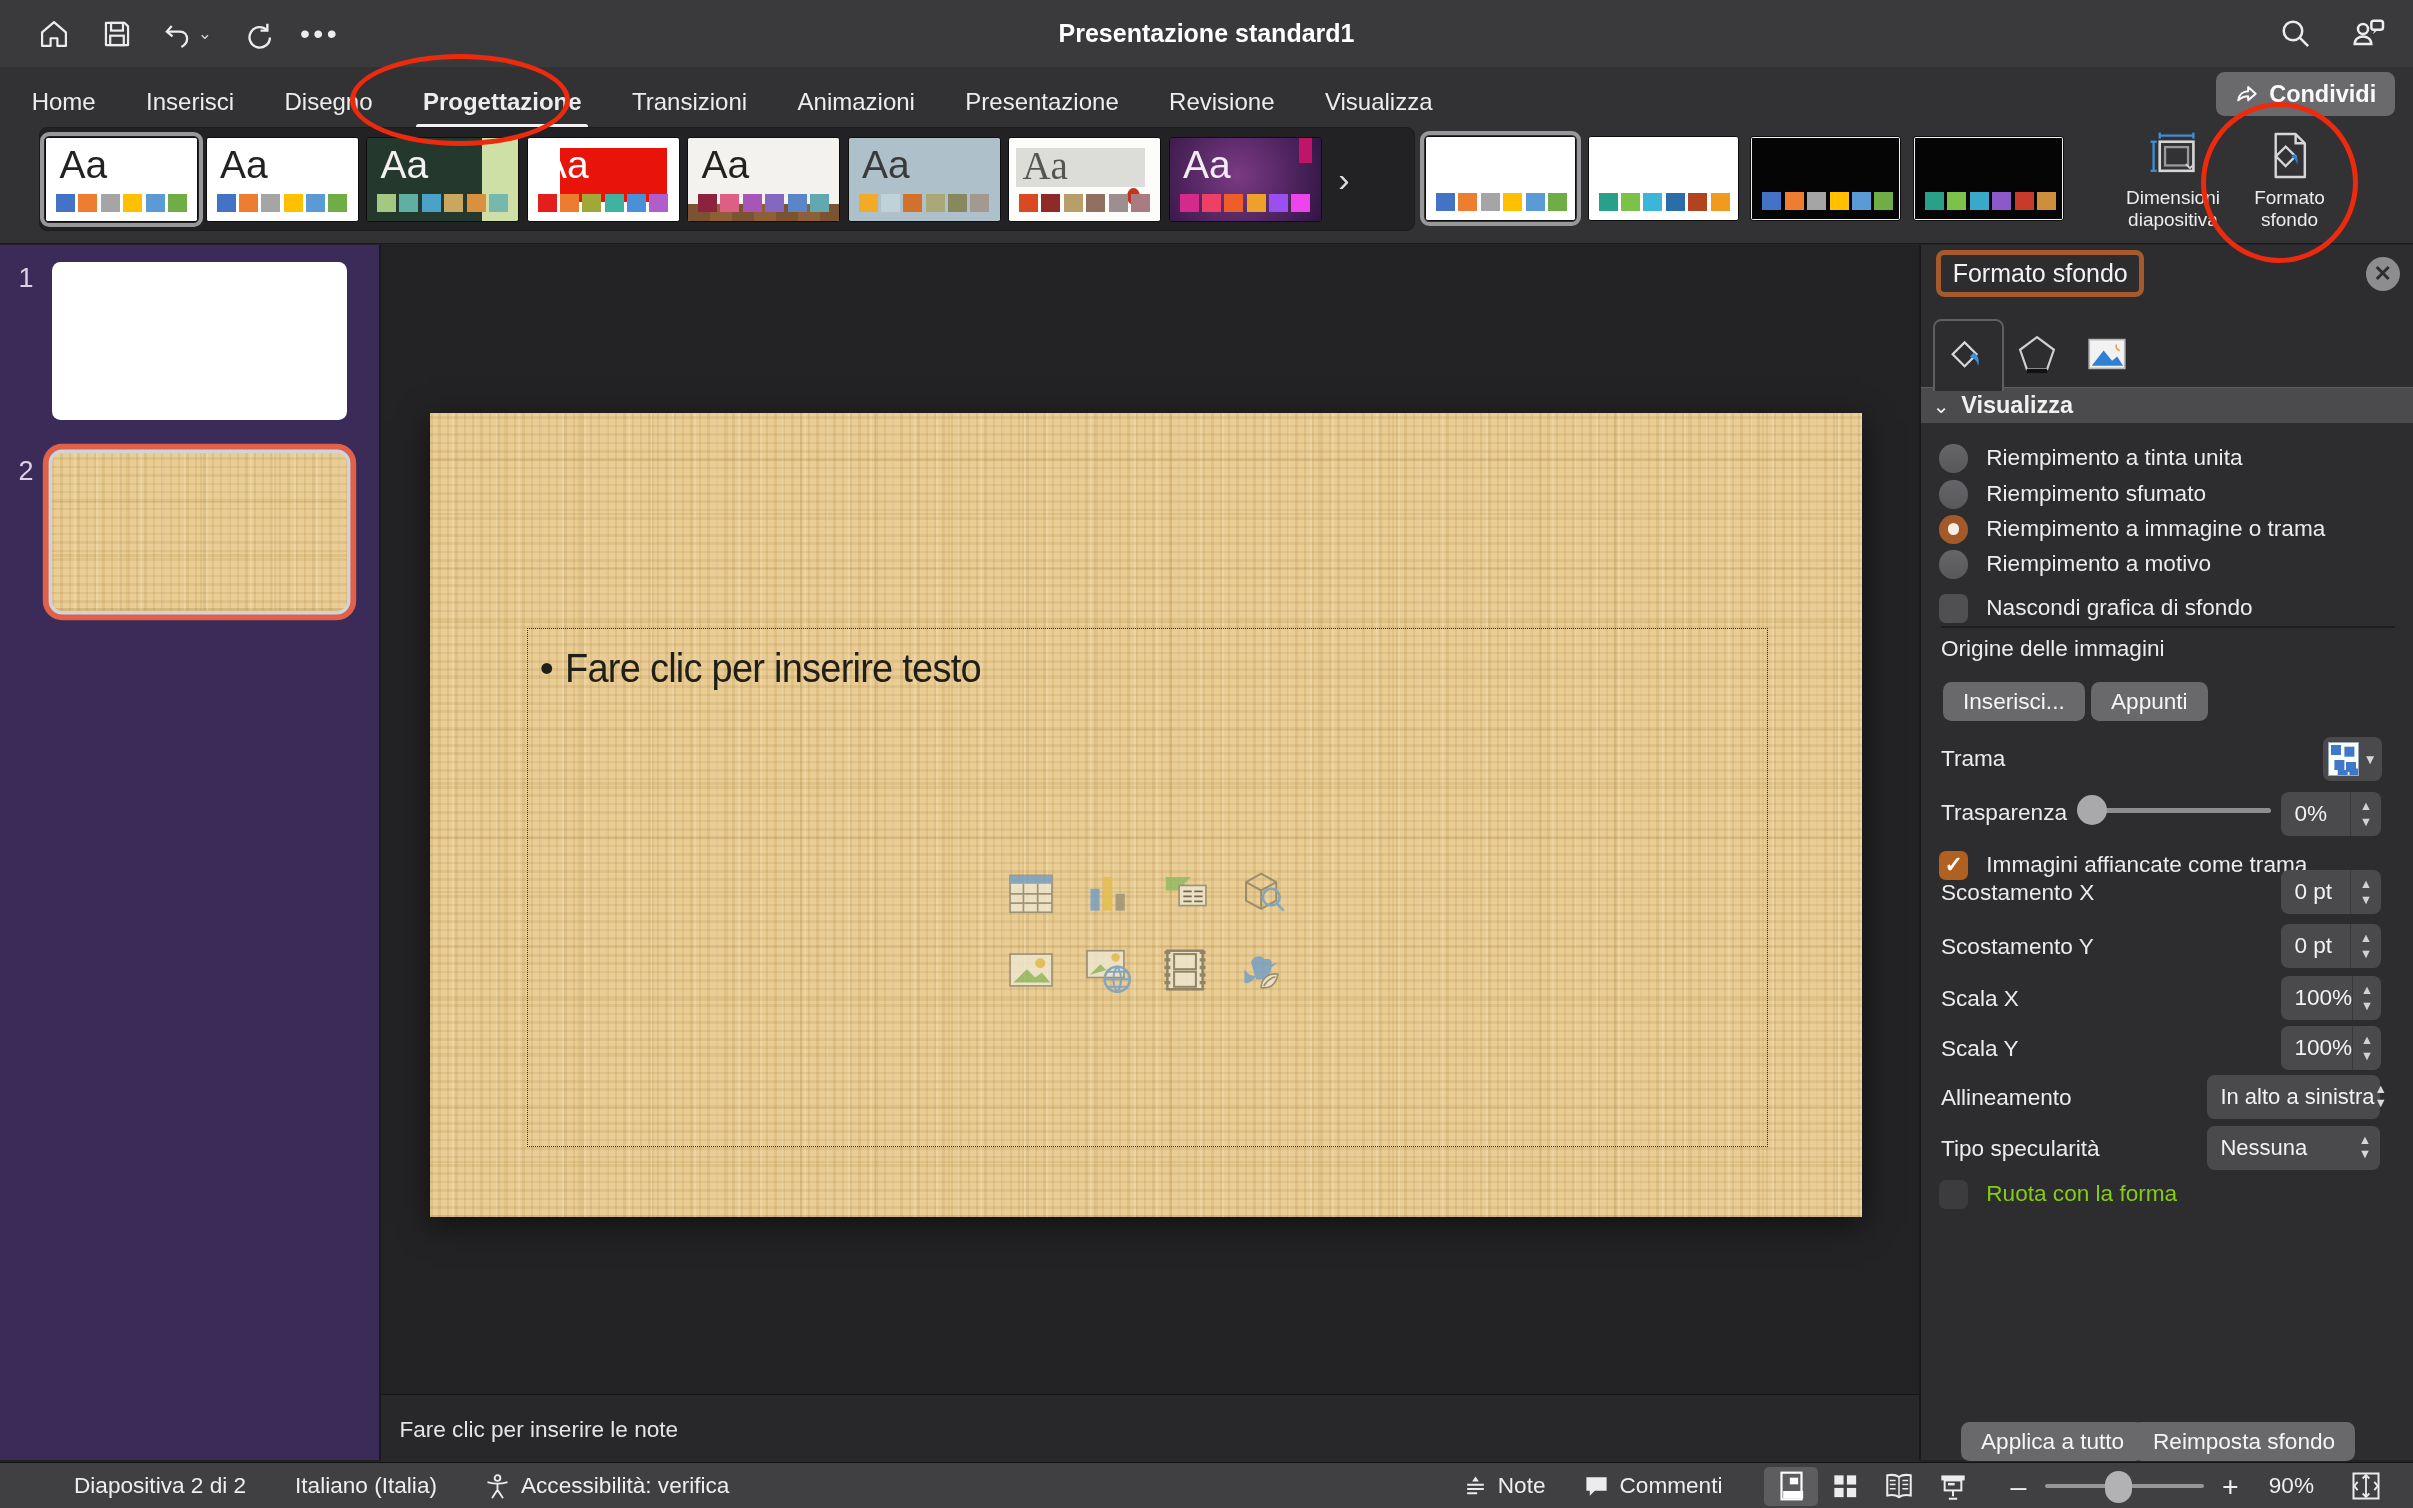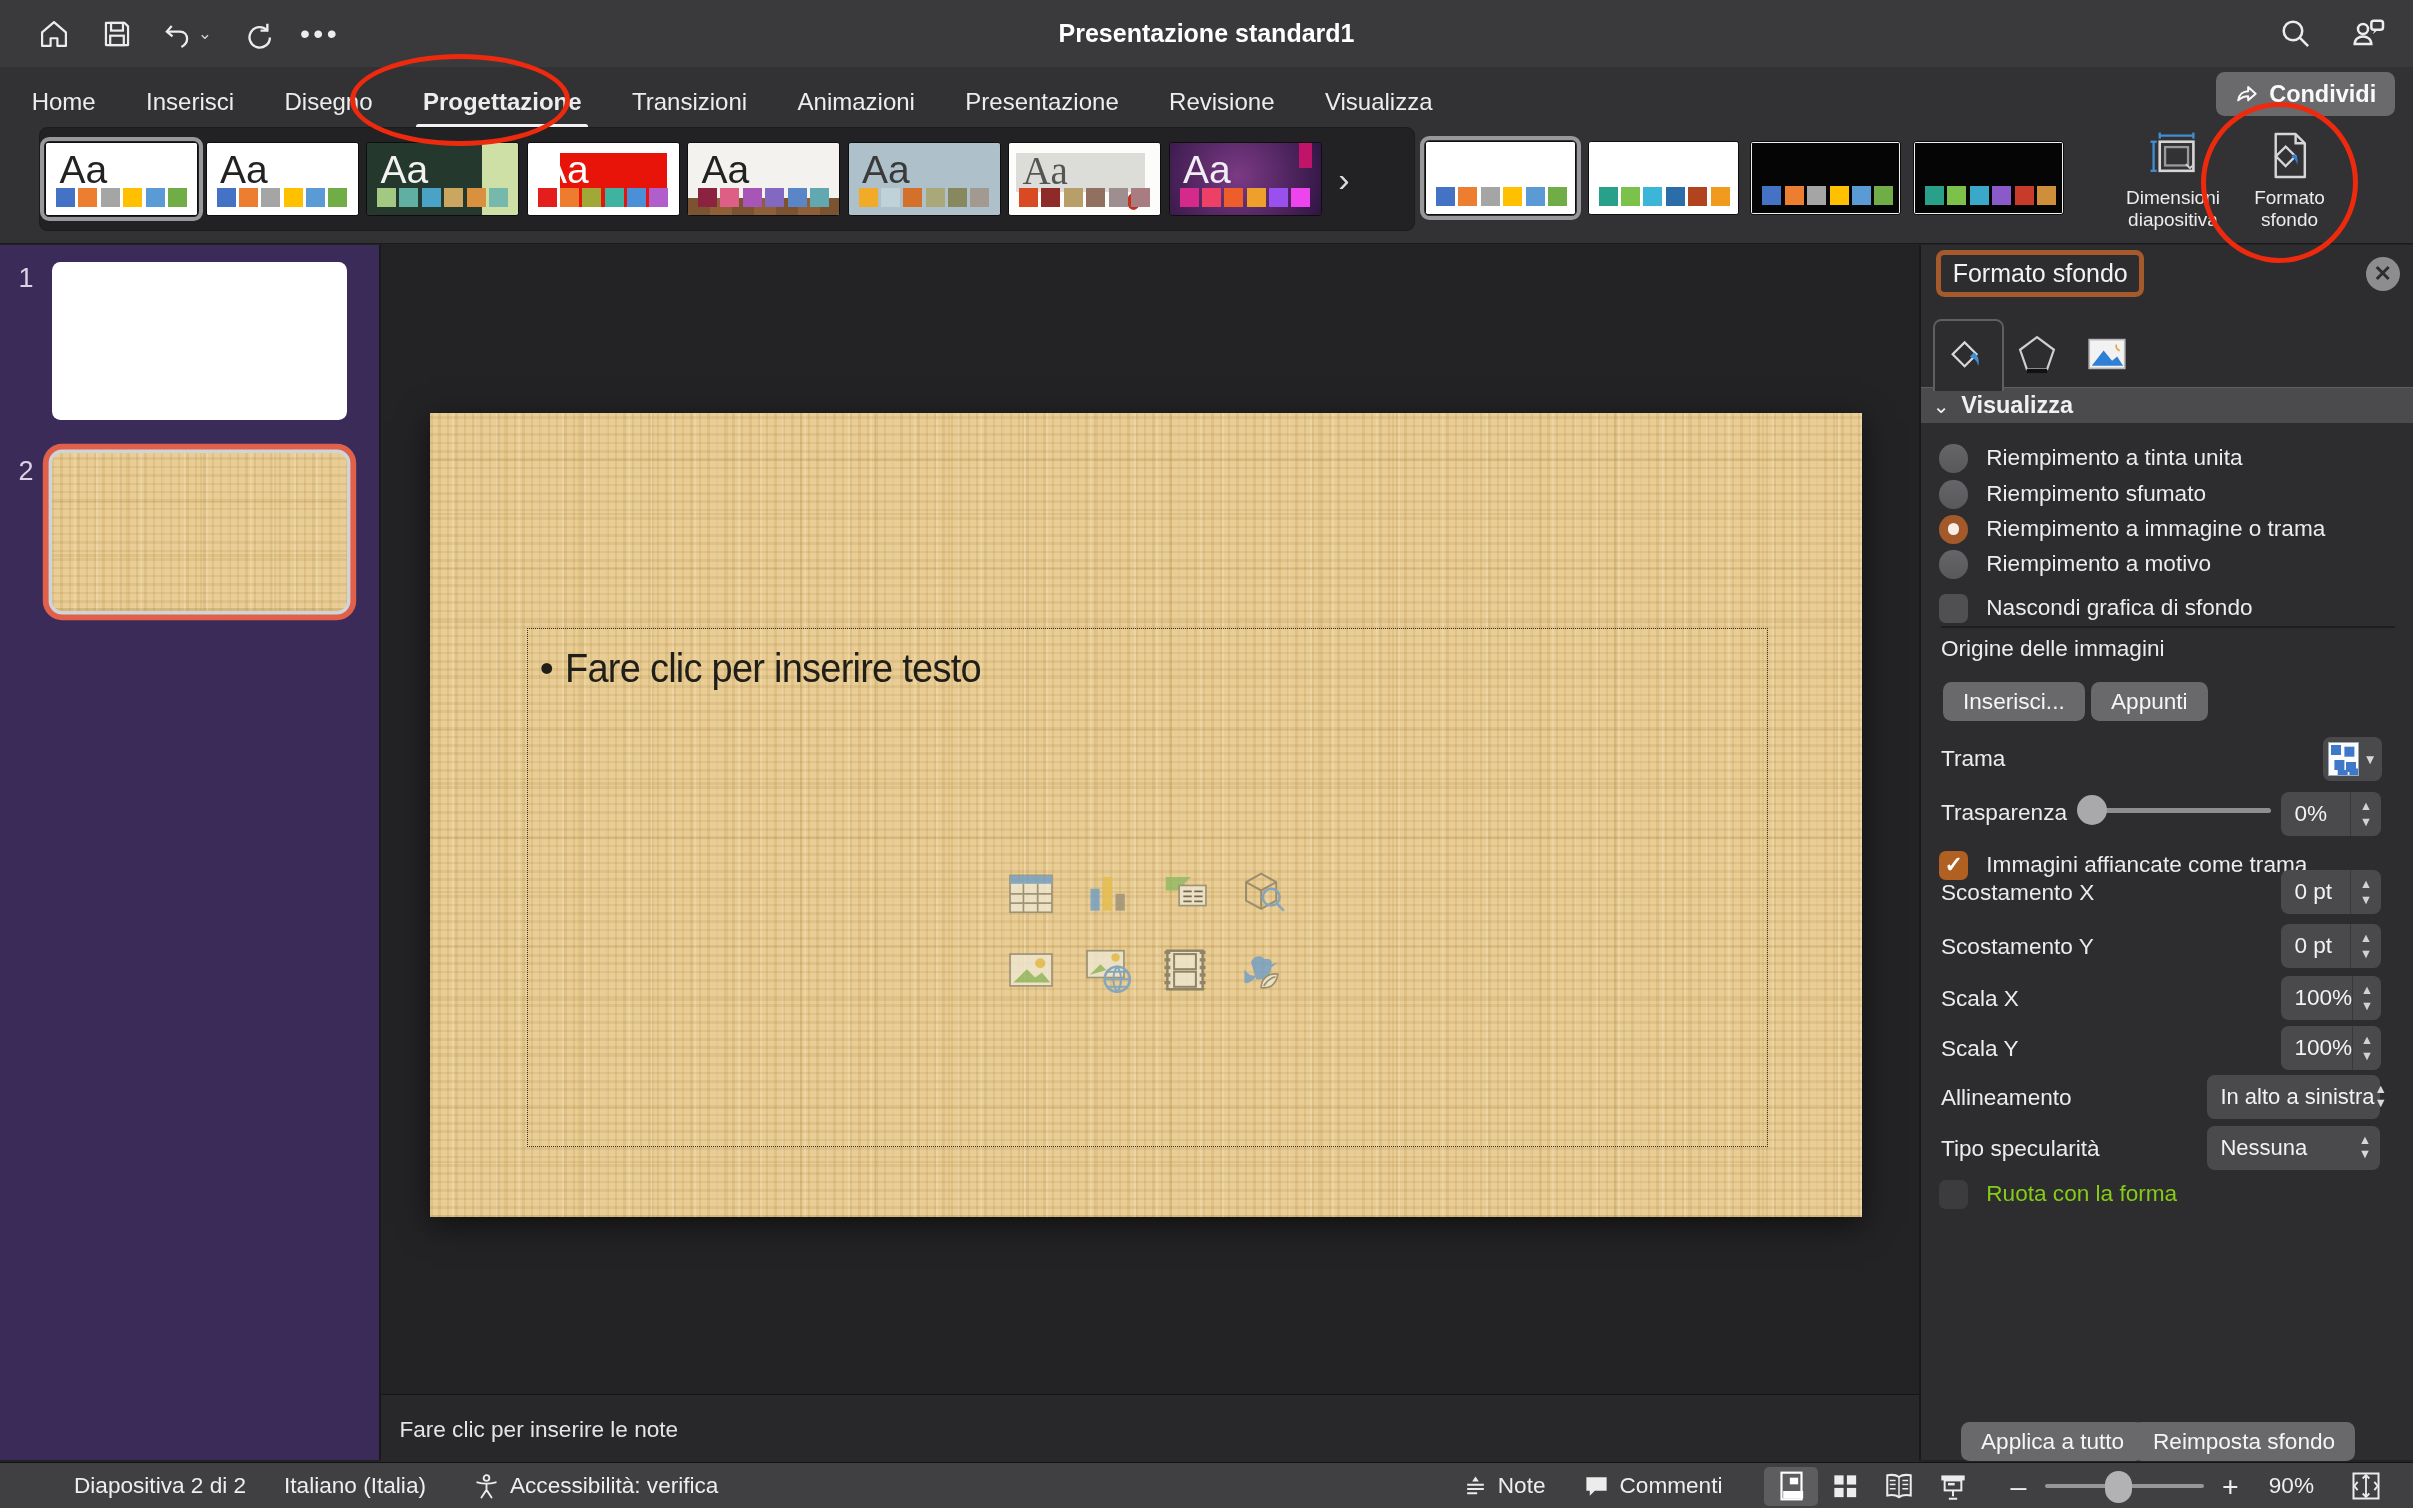--- a/index.html
+++ b/index.html
@@ -19,21 +19,21 @@
   .ribbon{position:absolute;left:0;top:67px;width:2413px;height:176px;background:#323234;border-bottom:1.7px solid #1a1a1c;}
   .rtabs{position:absolute;left:30px;top:0;height:54px;display:flex;align-items:flex-end;gap:47px;}
   .rtab{font-size:24px;color:#ededed;position:relative;padding:5px 1.7px;cursor:pointer;white-space:nowrap}
   .rtab.active{font-weight:bold;}
   .rtab.active::after{content:"";position:absolute;left:-5px;right:-5px;bottom:-8.4px;height:5.9px;border-radius:3.4px;background:#f2f2f2;}
   .share-btn{position:absolute;right:18.4px;top:5px;height:44px;background:#6a6a6c;border-radius:8.4px;
              display:flex;align-items:center;gap:10px;padding:0 18.4px;font-size:23.5px;font-weight:bold;color:#fafafa;cursor:pointer}
 
   .gallery{position:absolute;left:39px;top:60px;width:1364px;height:102px;background:#222224;border:1.7px solid #1b1b1d;
            border-radius:8.4px;display:flex;align-items:center;padding:0 5px;gap:7.5px;}
-  .thumb{width:153px;height:74px;border:1.7px solid #0e0e0e;border-radius:3.4px;position:relative;cursor:pointer;flex:none;box-sizing:border-box;}
+  .thumb{width:153px;height:85px;border:1.7px solid #0e0e0e;border-radius:3.4px;position:relative;cursor:pointer;flex:none;box-sizing:border-box;}
   .thumb.selected{outline:4.2px solid #98989a;outline-offset:1.7px;border-radius:4.2px;}
   .thumb-inner{position:absolute;inset:0;overflow:hidden;border-radius:1.7px;background:#fff;}
   .aa{position:absolute;left:13.4px;top:5px;font-size:39px;color:#222;z-index:3;}
   .sw-row{position:absolute;left:10px;bottom:8.4px;display:flex;gap:3.4px;z-index:3;}
   .sw{width:19px;height:18.4px;display:inline-block;}
   .style-greenery .thumb-inner{background:linear-gradient(90deg,#24382e 0 76%,#cfe0a6 76%);} .style-greenery .aa{color:#f2f2f2;}
   .style-redbox .thumb-inner::before{content:"";position:absolute;left:32px;top:10px;right:11.7px;height:54px;background:#e8140a;}
   .style-redbox .aa{color:#fff;}
   .style-wood .thumb-inner{background:#f4f2ee;}
   .style-wood .thumb-inner::after{content:"";position:absolute;left:0;right:0;bottom:0;height:17px;
@@ -628,21 +628,21 @@
       <span class="cbox dis"></span>
       <span>Ruota con la forma</span>
     </div>
 
     <div class="pbtn" style="left:40px;top:1177px">Applica a tutto</div>
     <div class="pbtn" style="left:212px;top:1177px">Reimposta sfondo</div>
   </div>
 
   <div class="status">
     <span class="st-item" style="margin-left:74px">Diapositiva 2 di 2</span>
-    <span class="st-item" style="margin-left:38px">Italiano (Italia)</span>
+    <span class="st-item" style="margin-left:49px">Italiano (Italia)</span>
     <span class="st-item" style="margin-left:47px">
       <svg width="27" height="27" viewBox="0 0 32 32">
           <circle cx="16" cy="6" r="3.4" fill="none" stroke="#ececec" stroke-width="2.2"></circle>
           <path d="M5 11c7 2 15 2 22 0M16 13v7M16 20l-6 9M16 20l6 9" fill="none" stroke="#ececec" stroke-width="2.2" stroke-linecap="round"></path>
         </svg>
       <span>Accessibilità: verifica</span>
     </span>
     <span style="flex:1"></span>
     <span class="st-item">
       <svg width="25" height="25" viewBox="0 0 30 30">

